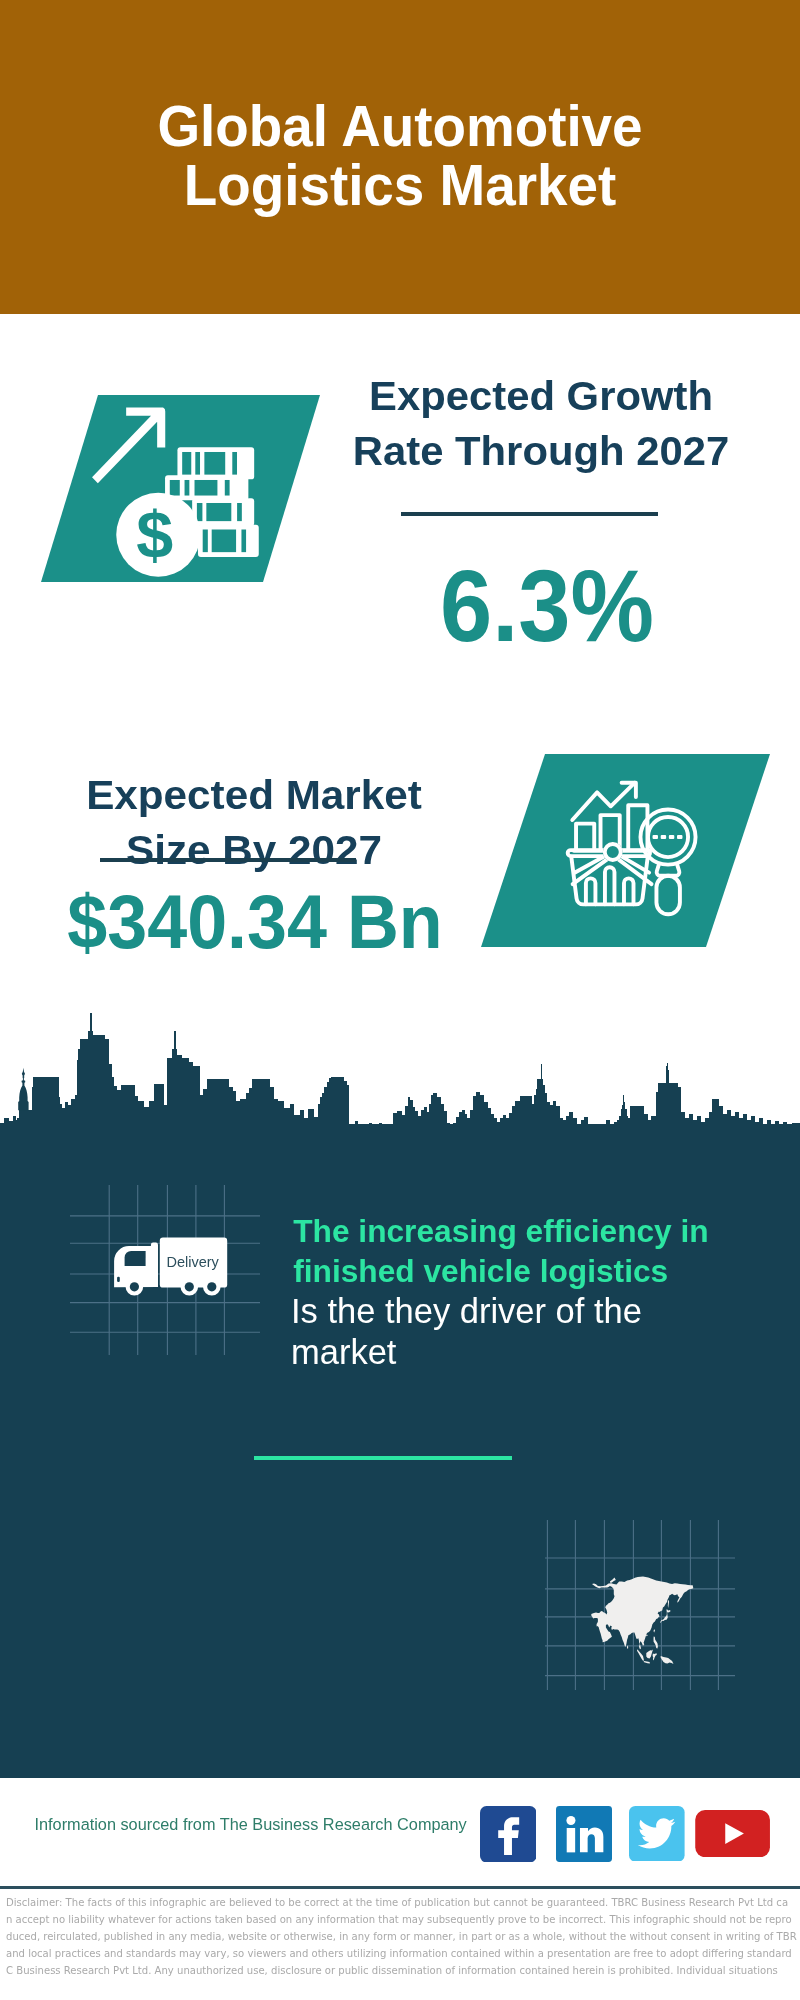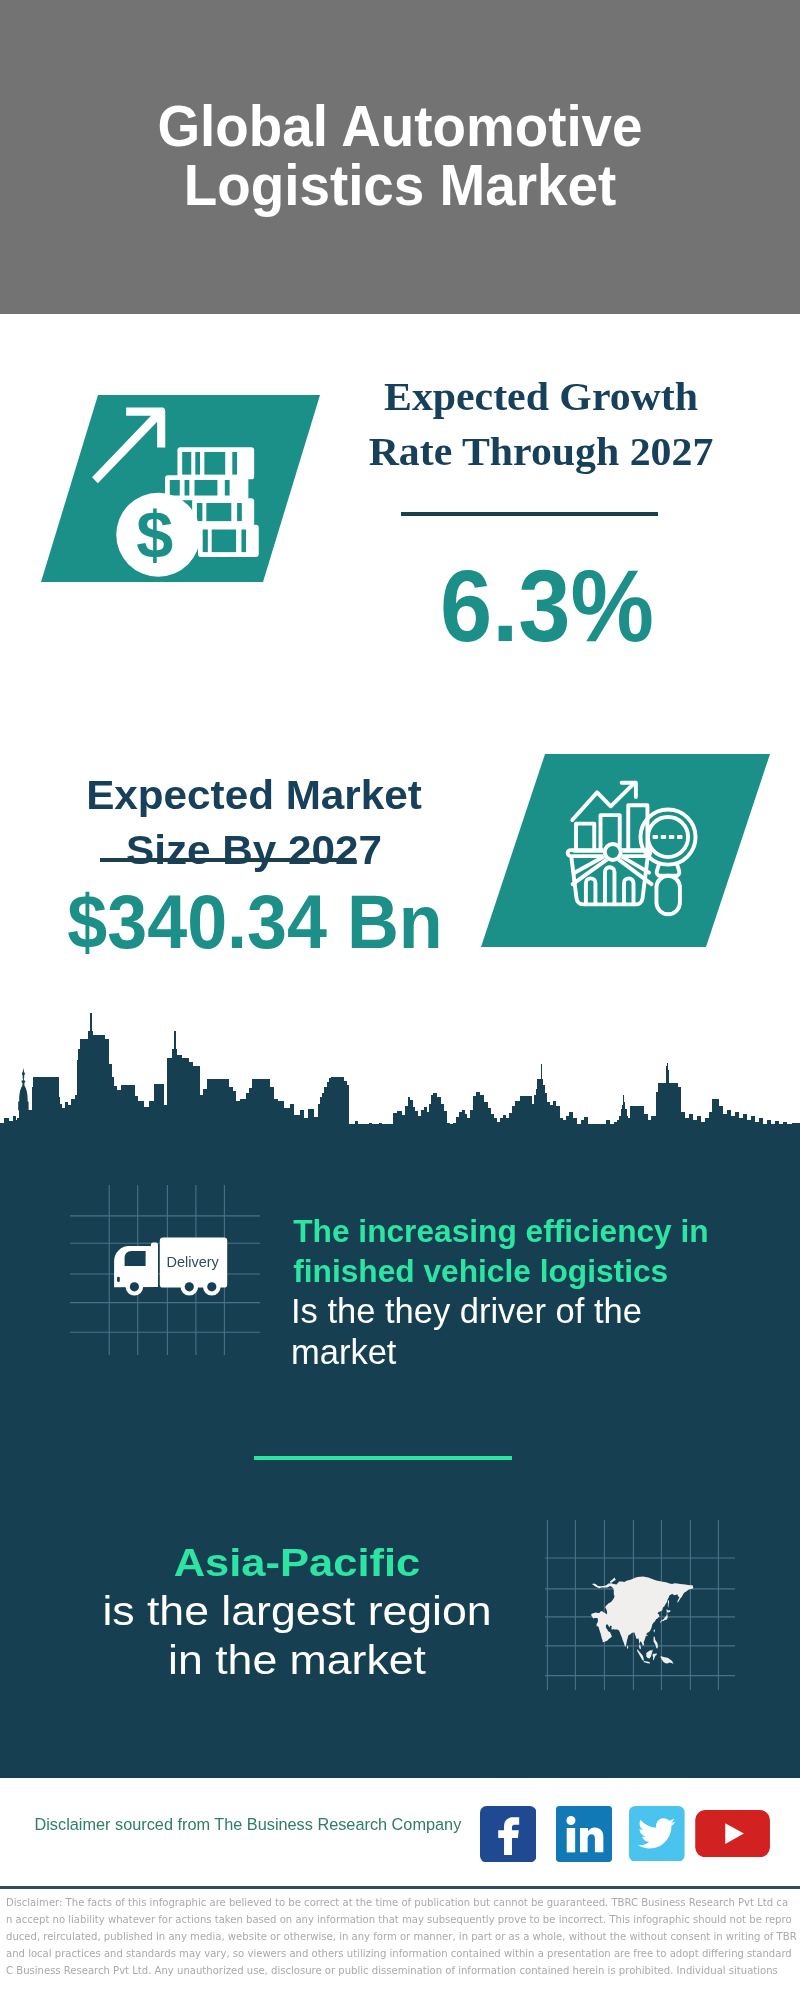--- a/index.html
+++ b/index.html
@@ -2,34 +2,34 @@
 <html><head>
 <meta charset="utf-8">
 <title>Global Automotive Logistics Market</title>
 <style>
   html,body{margin:0;padding:0;}
   body{width:800px;height:2000px;background:#ffffff;font-family:"Liberation Sans",sans-serif;overflow:hidden;
        -webkit-font-smoothing:antialiased;}
   .page{position:relative;width:800px;height:2000px;}
 
   
-  .header{position:absolute;left:0;top:0;width:800px;height:314px;background:#737373;}
+  .header{position:absolute;left:0;top:0;width:800px;height:314px;background:#a16207;}
   .header-title{position:absolute;left:0;top:97px;width:800px;text-align:center;color:#ffffff;
                 font-size:58px;font-weight:bold;line-height:58.7px;}
   .header-title>div{transform:scaleX(0.945);}
 
   
   .white{position:absolute;left:0;top:314px;width:800px;height:686px;background:#ffffff;}
 
   
   .tile{position:absolute;background:#1b9089;}
   .tile-a{left:41px;top:395px;width:279px;height:187px;
           clip-path:polygon(20.43% 0%,100% 0%,79.57% 100%,0% 100%);}
   .blk1-head{position:absolute;left:331px;top:369px;width:420px;text-align:center;color:#17405a;
-             font-size:41px;font-weight:bold;line-height:55px;font-family:Liberation Serif, serif;}
+             font-size:41px;font-weight:bold;line-height:55px;}
   .blk1-head>div{transform:scaleX(1.02);}
   .rule{position:absolute;background:#1b3f4f;height:4px;}
   .rule1{left:401px;top:512px;width:257px;}
   .blk1-val{position:absolute;left:337px;top:554px;width:420px;text-align:center;color:#1b8f88;
             font-size:102px;font-weight:bold;line-height:104px;transform:scaleX(0.92);}
 
   .icon1{position:absolute;left:91.4px;top:384.4px;width:196.6px;height:196.6px;}
   .dollar{fill:#1b9089;font-size:36.5px;font-weight:bold;font-family:"Liberation Sans",sans-serif;}
   
   .tile-b{left:481px;top:754px;width:289px;height:193px;
@@ -469,29 +469,24 @@
       <path d="M101.3,133.1 L103.3,131.6 L105.3,130.3 L106.6,130.6 L107.9,129.6 L107.3,131.8 L106.6,133.9 L105.9,136.4 L104.6,138.4 L102.6,138.1 L101.3,136.4 L101.3,134.4 Z"></path>
       <path d="M107.9,133.4 L109.2,133.9 L110.6,133.4 L111.9,133.4 L111.6,134.9 L110.6,135.4 L109.6,137.4 L108.9,139.4 L108.3,140.4 L107.9,138.9 L108.3,137.4 L107.6,135.9 Z"></path>
       <path d="M108.9,116.2 L109.9,117.2 L110.2,119.7 L111.2,121.2 L111.9,122.2 L112.6,123.8 L112.9,126.8 L112.2,128.8 L111.2,127.8 L110.6,125.3 L109.6,123.3 L108.6,121.7 L108.5,119.2 L108.6,117.2 Z"></path>
       <path d="M115.9,135.9 L118.5,136.9 L121.2,137.4 L123.2,137.9 L125.1,139.4 L127.1,140.9 L128.5,144.0 L126.5,143.0 L124.5,142.5 L122.5,143.5 L120.5,143.2 L118.5,142.0 L116.5,138.9 L115.5,136.9 Z"></path>
       <path d="M82.1,125.3 L83.1,126.8 L83.1,128.3 L82.1,128.8 L82.0,126.8 Z"></path>
       <path d="M109.6,109.3 L109.9,110.6 L109.2,112.4 L108.7,111.8 L108.7,110.1 Z"></path>
       <path d="M101.3,114.7 L102.3,114.7 L102.6,115.7 L101.6,116.2 L101.2,115.4 Z"></path>
       <path d="M64.9,61.6 L67.5,59.6 L69.5,57.5 L70.8,60.1 L68.8,61.1 L66.9,62.6 L65.5,63.1 Z"></path>
     </g>
   </svg>
-  <div class="blk4-text">
-    <div class="grn">Asia-Pacific</div>
-    <div class="wht">is the largest region</div>
-    <div class="wht">in the market</div>
-  </div>
 
   <div class="foot">
     <div class="foot-src">
-      <div>Disclaimer sourced from The Business Research Company</div>
+      <div>Information sourced from The Business Research Company</div>
     </div>
   <div class="social-row">
     <svg class="soc soc-fb" viewBox="0 0 57 57">
       <rect x="0" y="0" width="57" height="57" rx="6.5" fill="#1f4a92"></rect>
       <path fill="#ffffff" d="M34.6 19.0 h5.0 v-7.6 h-6.3 c-5.5 0 -9.0 3.6 -9.0 9.1 v4.1 h-5.9 v7.8 h5.9 v17.2 h8.0 v-17.2 h6.0 l0.9 -7.8 h-6.9 v-3.3 c0 -1.2 0.9 -2.3 2.3 -2.3 z"></path>
     </svg>
     <svg class="soc soc-li" viewBox="0 0 57 57">
       <rect x="0" y="0" width="57" height="57" rx="3.5" fill="#1179b5"></rect>
       <circle cx="15.2" cy="14.8" r="4.6" fill="#ffffff"></circle>
       <rect x="10.9" y="22.4" width="8.6" height="24.8" fill="#ffffff"></rect>

